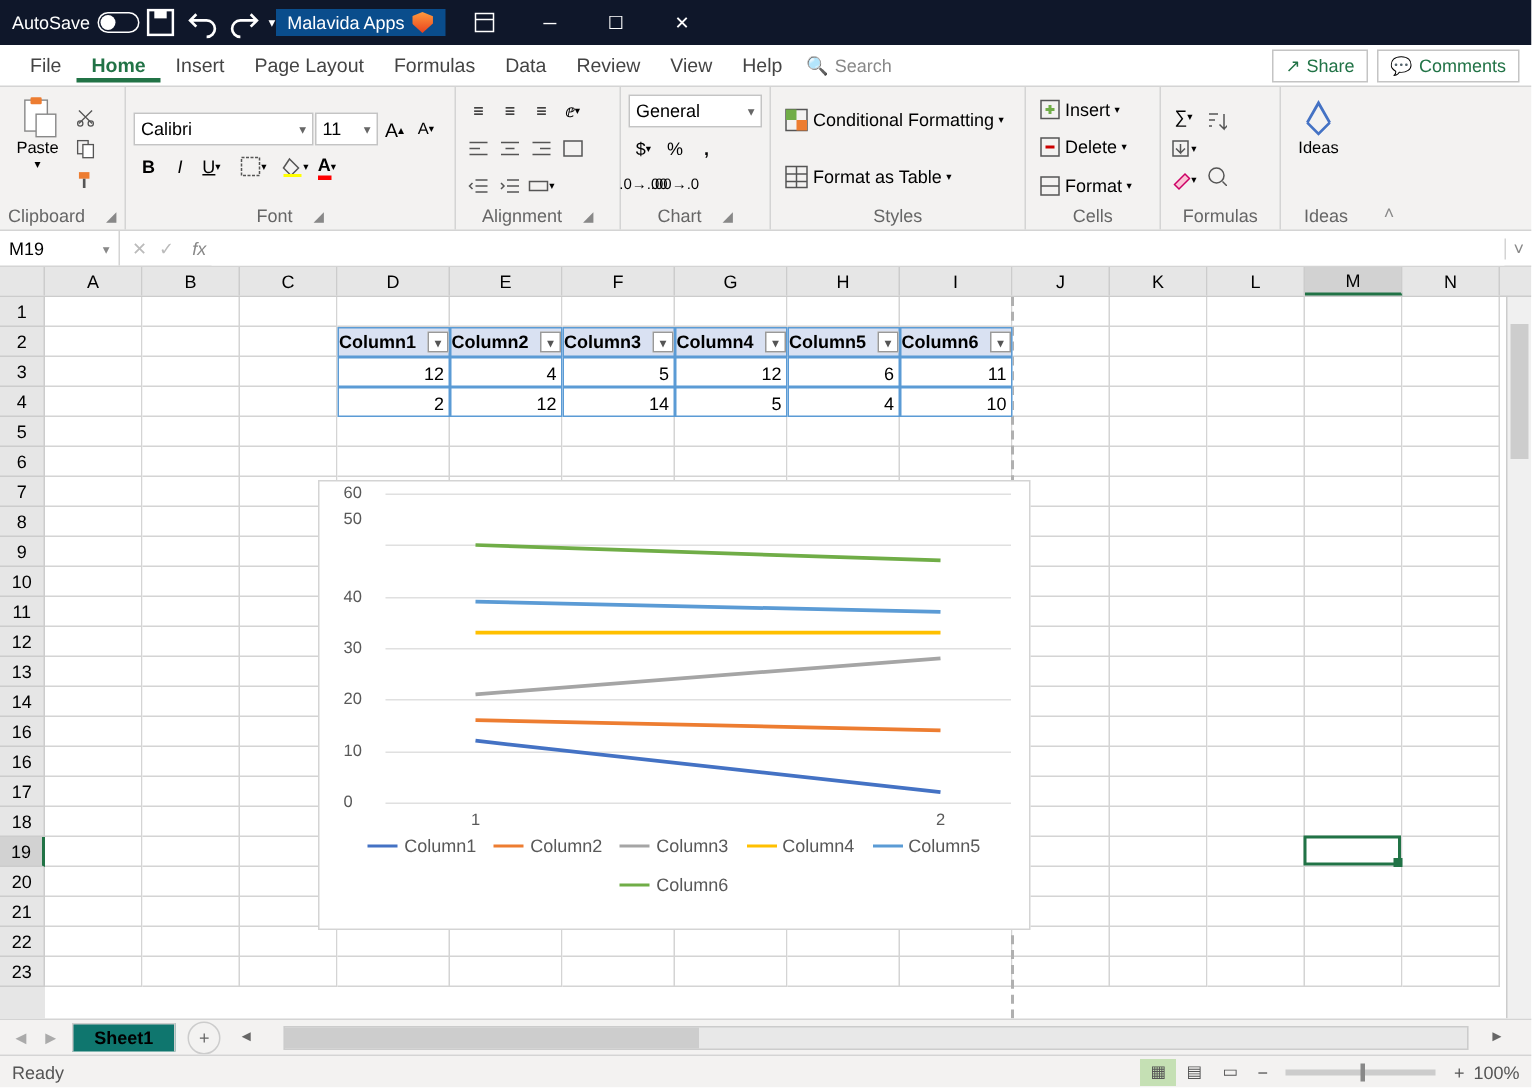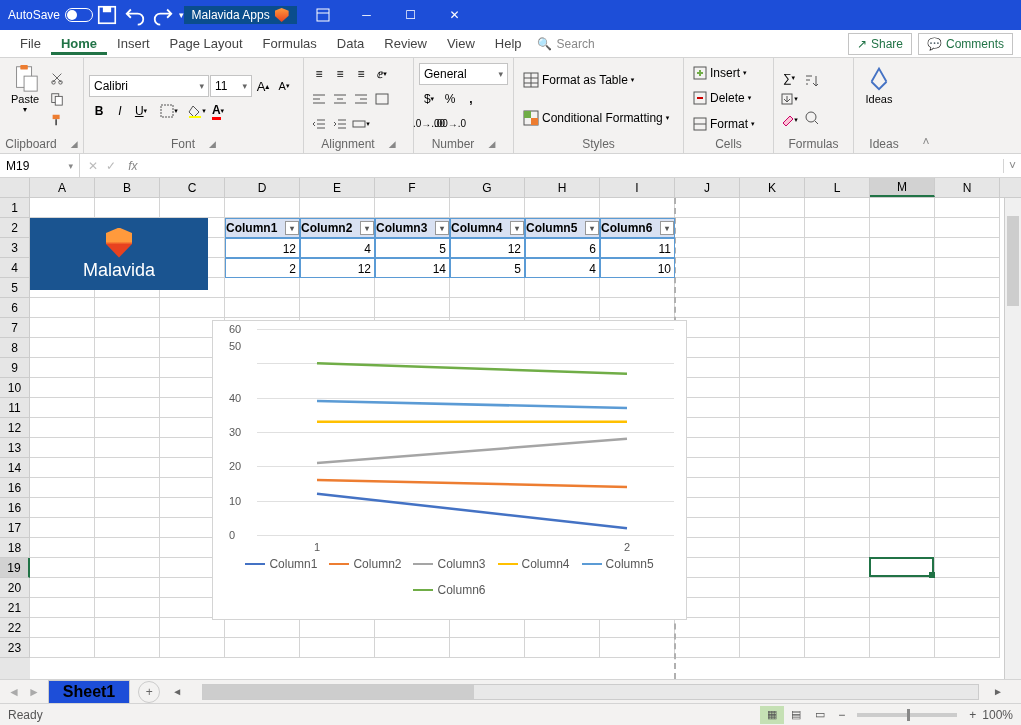--- a/index.html
+++ b/index.html
@@ -1,17 +1,17 @@
 <!DOCTYPE html>
 <html><head>
 <meta charset="utf-8">
 <style>
 *{box-sizing:border-box;margin:0;padding:0;font-family:"Segoe UI",sans-serif;font-size:12px;user-select:none}
 body{width:1021px;height:725px;background:#fff;overflow:hidden;display:flex;flex-direction:column}
-.titlebar{height:30px;background:#1d4ed8;color:#fff;display:flex;align-items:center;padding:2px 2px}
+.titlebar{height:30px;background:#0f172a;color:#fff;display:flex;align-items:center;padding:2px 2px}
 .autosave{display:flex;align-items:center;gap:5px;margin-left:6px}
 .toggle{width:28px;height:14px;border:1px solid #fff;border-radius:7px;position:relative}
 .toggle::after{content:"";width:10px;height:10px;background:#fff;border-radius:50%;position:absolute;left:1px;top:1px}
 .tb-icon{width:22px;height:22px;display:flex;align-items:center;justify-content:center;margin:0 3px;cursor:pointer}
 .tb-center{flex:1;text-align:center;font-size:13px}
 .mv-badge{background:#0a4d8c;padding:2px 8px;display:flex;align-items:center;gap:5px;font-size:12px;margin-right:4px}
 .mv-badge .shield{width:14px;height:14px;background:linear-gradient(#ff9a3c,#e8421f);clip-path:polygon(50% 0,100% 20%,100% 55%,50% 100%,0 55%,0 20%)}
 .win-btn{width:44px;height:30px;display:flex;align-items:center;justify-content:center;cursor:pointer}
 .menubar{height:28px;background:#fff;border-bottom:1px solid #d4d4d4;display:flex;align-items:center;padding-left:10px}
 .menu-item{padding:4px 10px;font-size:13px;cursor:pointer;color:#444}
@@ -65,21 +65,21 @@
 .chart-grid{position:absolute;left:0;right:0;height:1px;background:#e0e0e0}
 .chart-ylabel{position:absolute;left:-28px;font-size:11px;color:#595959;transform:translateY(-50%)}
 .chart-xlabel{position:absolute;bottom:-18px;font-size:11px;color:#595959;transform:translateX(-50%)}
 .chart-legend{display:flex;flex-wrap:wrap;justify-content:center;gap:12px;margin-top:22px;font-size:11px;color:#595959}
 .chart-legend span{display:flex;align-items:center;gap:4px}
 .chart-legend i{width:20px;height:2px;display:inline-block}
 .vdash{position:absolute;top:0;bottom:0;border-left:2px dashed #b0b0b0;pointer-events:none}
 .tabbar{height:24px;background:#f3f2f1;border-top:1px solid #d4d4d4;display:flex;align-items:center}
 .tab-nav{display:flex;padding:0 4px;color:#aaa}
 .tab-nav span{padding:0 4px;cursor:pointer}
-.sheet-tab{background:#1d4ed8;border:1px solid #ccc;border-bottom:none;padding:2px 14px;font-size:16px;cursor:pointer;font-weight:600}
+.sheet-tab{background:#0f766e;border:1px solid #ccc;border-bottom:none;padding:2px 14px;font-size:12px;cursor:pointer;font-weight:600}
 .add-tab{width:22px;height:22px;border:1px solid #ccc;border-radius:50%;display:flex;align-items:center;justify-content:center;margin-left:8px;cursor:pointer;color:#666}
 .hscroll{flex:1;margin:0 12px;display:flex;align-items:center}
 .hscroll-track{flex:1;height:16px;background:#e8e8e8;border:1px solid #ccc;position:relative;margin:0 14px}
 .hscroll-thumb{position:absolute;left:0;width:35%;top:0;bottom:0;background:#cdcdcd}
 .sbtn{width:16px;font-size:10px;color:#666;cursor:pointer}
 .statusbar{height:22px;background:#f3f2f1;border-top:1px solid #d4d4d4;display:flex;align-items:center;padding:0 8px;font-size:12px;color:#555}
 .sb-right{margin-left:auto;display:flex;align-items:center;gap:6px}
 .view-btns{display:flex;border:0px solid #ccc}
 .view-btns span{width:24px;height:18px;display:flex;align-items:center;justify-content:center;cursor:pointer;font-size:11px}
 .view-btns span.on{background:#c5e0b4}
@@ -322,43 +322,43 @@
               <b>,</b>
             </div>
       </div>
       <div class="rrow">
         <div class="sq" style="font-size:10px">.0→.00</div>
         <div class="sq" style="font-size:10px">.00→.0</div>
       </div>
     </div>
       </div>
     <div class="rgroup-label">
-        <span>Number</span>
+        <span>Chart</span>
         <span class="launcher">◢</span>
       </div>
   </div>
 
   <div class="rgroup" style="width:170px">
     <div class="rgroup-body">
         <div class="rcol" style="justify-content:space-around">
       <div class="txt-btn">
             <svg width="16" height="16">
               <rect x="1" y="1" width="14" height="14" fill="none" stroke="#555"></rect>
-              <path d="M1 6H15M1 11H15M8 1V15" stroke="#555"></path>
-            </svg>
-            <span>Format as Table</span>
+              <rect x="1" y="1" width="7" height="7" fill="#70ad47"></rect>
+              <rect x="8" y="8" width="7" height="7" fill="#ed7d31"></rect>
+            </svg>
+            <span>Conditional Formatting</span>
             <span style="font-size:7px">▾</span>
           </div>
       <div class="txt-btn">
             <svg width="16" height="16">
               <rect x="1" y="1" width="14" height="14" fill="none" stroke="#555"></rect>
-              <rect x="1" y="1" width="7" height="7" fill="#70ad47"></rect>
-              <rect x="8" y="8" width="7" height="7" fill="#ed7d31"></rect>
-            </svg>
-            <span>Conditional Formatting</span>
+              <path d="M1 6H15M1 11H15M8 1V15" stroke="#555"></path>
+            </svg>
+            <span>Format as Table</span>
             <span style="font-size:7px">▾</span>
           </div>
     </div>
       </div>
     <div class="rgroup-label">
         <span>Styles</span>
       </div>
   </div>
 
   <div class="rgroup" style="width:90px">
@@ -826,24 +826,20 @@
         <div class="cell" style="left: 345px; top: 440px; width: 75px;"></div>
         <div class="cell" style="left: 420px; top: 440px; width: 75px;"></div>
         <div class="cell" style="left: 495px; top: 440px; width: 75px;"></div>
         <div class="cell" style="left: 570px; top: 440px; width: 75px;"></div>
         <div class="cell" style="left: 645px; top: 440px; width: 65px;"></div>
         <div class="cell" style="left: 710px; top: 440px; width: 65px;"></div>
         <div class="cell" style="left: 775px; top: 440px; width: 65px;"></div>
         <div class="cell" style="left: 840px; top: 440px; width: 65px;"></div>
         <div class="cell" style="left: 905px; top: 440px; width: 65px;"></div>
         <div class="vdash" style="left: 644px;"></div>
-        <div class="logo-block">
-          <div class="shield"></div>
-          <span>Malavida</span>
-        </div>
         <div class="th-cell" style="position: absolute; left: 195px; top: 20px; width: 75px;">
           <span>Column1</span>
           <span class="fbtn">▾</span>
         </div>
         <div class="th-cell" style="position: absolute; left: 270px; top: 20px; width: 75px;">
           <span>Column2</span>
           <span class="fbtn">▾</span>
         </div>
         <div class="th-cell" style="position: absolute; left: 345px; top: 20px; width: 75px;">
           <span>Column3</span>

